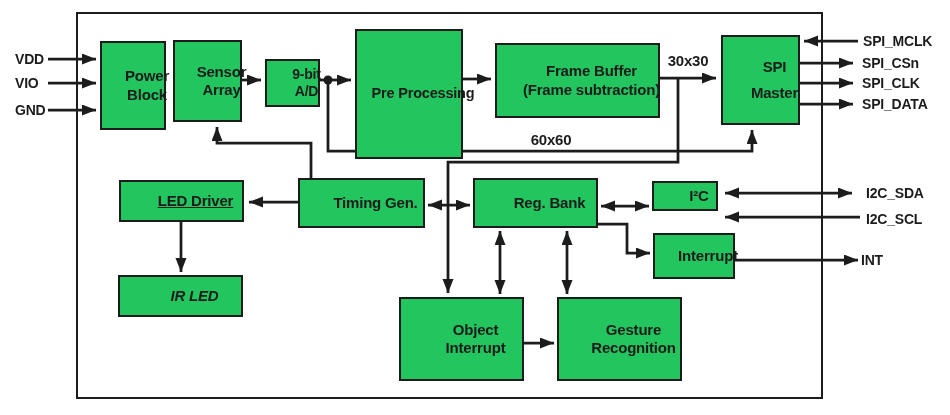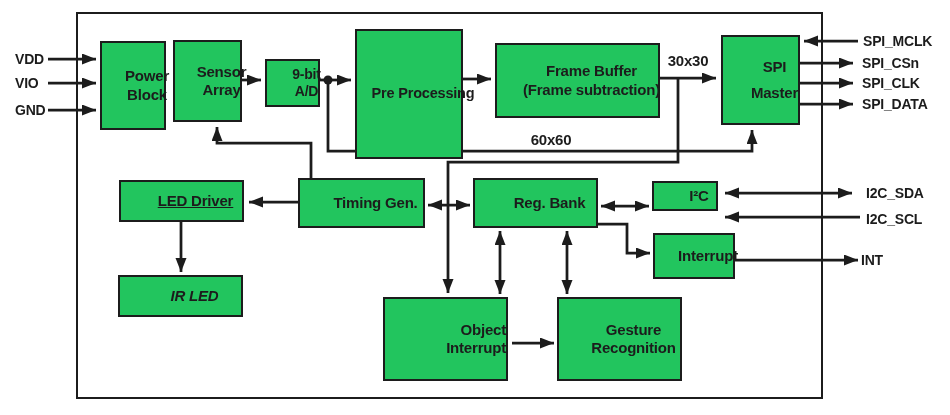--- a/index.html
+++ b/index.html
@@ -114,21 +114,21 @@
   </div>
   <div class="block" style="left:652px;top:181px;width:66px;height:30px;">
     <span>I²C</span>
   </div>
   <div class="block" style="left:653px;top:233px;width:82px;height:46px;">
     <span>Interrupt</span>
   </div>
   <div class="block" style="left:118px;top:275px;width:125px;height:42px;font-style:italic;">
     <span>IR LED</span>
   </div>
-  <div class="block" style="left:383px;top:297px;width:125px;height:84px;align-items:flex-end;">
+  <div class="block" style="left:399px;top:297px;width:125px;height:84px;">
     <span>Object</span>
     <span>Interrupt</span>
   </div>
   <div class="block" style="left:557px;top:297px;width:125px;height:84px;">
     <span>Gesture</span>
     <span>Recognition</span>
   </div>
 
   <div class="pin" style="left:15px;top:52px;">VDD</div>
   <div class="pin" style="left:15px;top:76px;">VIO</div>

